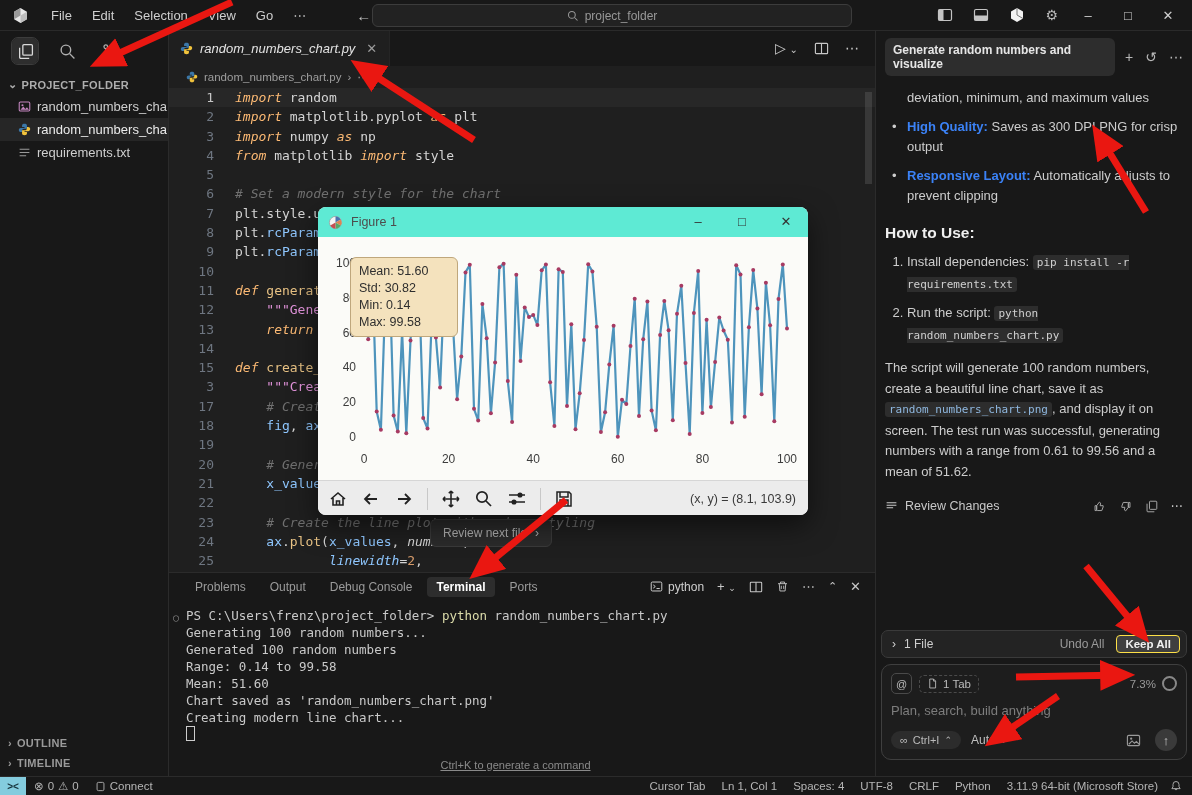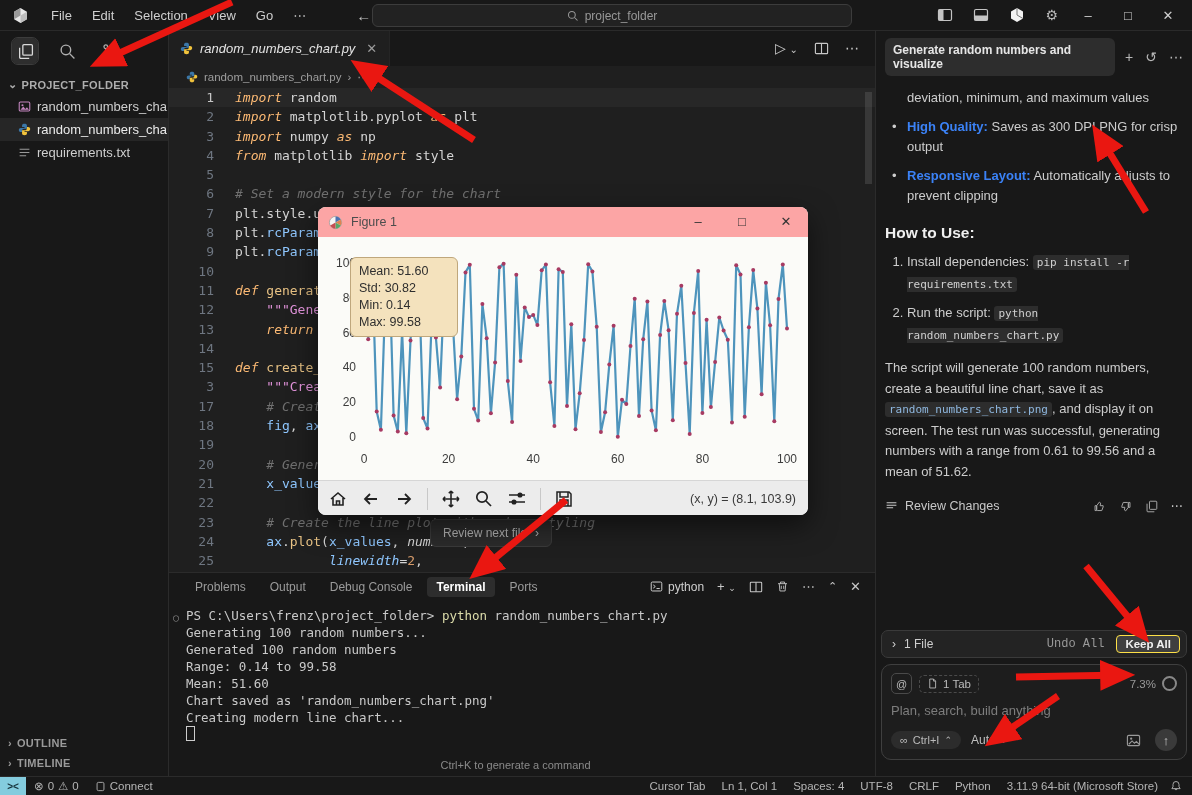--- a/index.html
+++ b/index.html
@@ -49,21 +49,21 @@
   .tk-kw{color:#fdba74;font-style:italic}.tk-com{color:#707070;font-style:italic}
   .tk-fn{color:#e8c284}.tk-var{color:#8fc7ff}.tk-str{color:#e394dc}.tk-num{color:#d79c6b}
   .tk-pl{color:#d4d4d4}.tk-it{color:#d4d4d4;font-style:italic}.tk-param{color:#8fc7ff;font-style:italic}
   .scrollthumb{position:absolute;right:3px;top:62px;width:7px;height:92px;background:rgba(121,121,121,.28);}
   .review-pill{position:absolute;left:262px;top:489px;height:26px;display:flex;align-items:center;gap:8px;
                background:#2b2b2b;border:1px solid #3a3a3a;border-radius:6px;padding:0 12px;
                color:#b0b0b0;font-size:12px;z-index:15;}
   
   .figwin{position:absolute;left:318px;top:207px;width:490px;height:308px;border-radius:8px;
           background:#fff;box-shadow:0 10px 28px rgba(0,0,0,.55);z-index:20;overflow:hidden;}
-  .figtitle{height:30px;background:#fca5a5;display:flex;align-items:center;gap:8px;padding-left:10px;
+  .figtitle{height:30px;background:#5eead4;display:flex;align-items:center;gap:8px;padding-left:10px;
             color:#4d4d4d;font-size:12.5px;}
   .figctl{margin-left:auto;display:flex;}
   .figctl span{width:44px;text-align:center;color:#333;font-size:13px;line-height:30px;}
   .figcanvas{position:relative;height:243px;background:#fbfbf8;}
   .tick{font-family:"Liberation Sans",sans-serif;font-size:12px;fill:#3c3c3c;}
   .tooltip{position:absolute;left:32px;top:20px;width:90px;background:#f4e2bd;border:1px solid #bfa77c;
            border-radius:6px;padding:5px 8px;color:#2e2e2e;font-size:12.5px;line-height:17px;}
   .figtoolbar{height:35px;background:#ececec;border-top:1px solid #d6d6d6;display:flex;align-items:center;
               gap:13px;padding-left:10px;}
   .mpl-ic{width:20px;height:20px;}
@@ -74,21 +74,21 @@
          border-top:1px solid #2b2b2b;}
   .ptabs{height:27px;display:flex;align-items:center;gap:6px;padding-left:18px;font-size:12px;color:#9b9b9b;}
   .ptab{padding:3px 9px;border-radius:4px;}
   .ptab.active{background:#2d2d2d;color:#fff;font-weight:bold;}
   .pt-right{margin-left:auto;display:flex;align-items:center;gap:13px;padding-right:14px;color:#c8c8c8;font-size:13px;}
   .pt-right .lbl{display:flex;align-items:center;gap:5px;font-size:12px;color:#cfcfcf;}
   .term{position:relative;font-family:"DejaVu Sans Mono",monospace;font-size:12.5px;line-height:17px;
         color:#c9c9c9;padding:7px 0 0 18px;}
   .term .circ{position:absolute;left:5px;top:9px;color:#8a8a8a;font-size:10px;}
   .tcursor{display:inline-block;width:7px;height:13px;border:1px solid #ccc;vertical-align:-2px;}
-  .term-hint{position:absolute;left:0;right:12px;bottom:7px;text-align:center;color:#8a8a8a;font-size:11px;}
+  .term-hint{position:absolute;left:0;right:12px;bottom:7px;text-align:center;color:#8a8a8a;font-size:11px;text-decoration:underline;}
   
   .chat{position:absolute;left:875px;top:30px;right:0;bottom:18px;background:#181818;
         border-left:1px solid #2b2b2b;padding:8px 9px 0 9px;box-sizing:border-box;}
   .chat-head{display:flex;align-items:center;gap:10px;}
   .chat-title{background:#2d2d2d;border-radius:6px;padding:5px 8px;font-size:12px;font-weight:bold;color:#e6e6e6;}
   .chat-hicons{margin-left:auto;display:flex;gap:12px;color:#b8b8b8;font-size:14px;}
   .bubble{position:relative;margin-top:10px;border:1px solid #3a3a3a;background:#202020;border-radius:8px;
           padding:9px 26px 9px 10px;color:#dcdcdc;font-size:13px;line-height:19px;}
   .bubble .undo{position:absolute;right:8px;bottom:10px;color:#9a9a9a;font-size:14px;}
   .chatbody{font-size:13px;line-height:20px;color:#cdcdcd;}
@@ -102,21 +102,21 @@
   ol.steps li{margin-top:7px;line-height:21px;}
   .codechip{font-family:"DejaVu Sans Mono",monospace;font-size:11px;background:#2d2d2d;border-radius:3px;
             padding:1px 4px;color:#d0d0d0;}
   .codechip.fname{color:#8fb8e0;}
   .summary{margin-top:12px;line-height:20.5px;}
   .rc-row{display:flex;align-items:center;gap:7px;margin-top:14px;color:#c8c8c8;font-size:12.5px;}
   .rc-icons{margin-left:auto;display:flex;gap:13px;align-items:center;}
   .filebar{position:absolute;left:5px;right:5px;bottom:119px;height:28px;background:#232323;
            border:1px solid #3a3a3a;border-radius:7px;display:flex;align-items:center;
            padding:0 6px 0 10px;font-size:12px;color:#cfcfcf;box-sizing:border-box;}
-  .filebar .undoall{margin-left:auto;color:#9a9a9a;font-family:Liberation Mono, monospace;}
+  .filebar .undoall{margin-left:auto;color:#9a9a9a;}
   .keepall{margin-left:12px;background:#3f3f3f;border:1px solid #fde047;border-radius:4px;
            padding:2px 8px;color:#f0f0f0;font-weight:bold;font-size:11.5px;}
   .inputbox{position:absolute;left:5px;right:5px;bottom:17px;height:96px;background:#1d1d1d;
             border:1px solid #3f3f3f;border-radius:10px;padding:8px 9px;box-sizing:border-box;}
   .in-row1{display:flex;align-items:center;gap:7px;}
   .chip-at{width:19px;height:19px;border:1px solid #4a4a4a;border-radius:5px;display:flex;align-items:center;
            justify-content:center;color:#bbb;font-size:11px;}
   .chip-tab{display:flex;align-items:center;gap:5px;border:1px dashed #4a4a4a;border-radius:5px;
             padding:2px 7px;color:#bbb;font-size:11.5px;}
   .ctx{margin-left:auto;color:#9a9a9a;font-size:11.5px;display:flex;align-items:center;gap:6px;}

